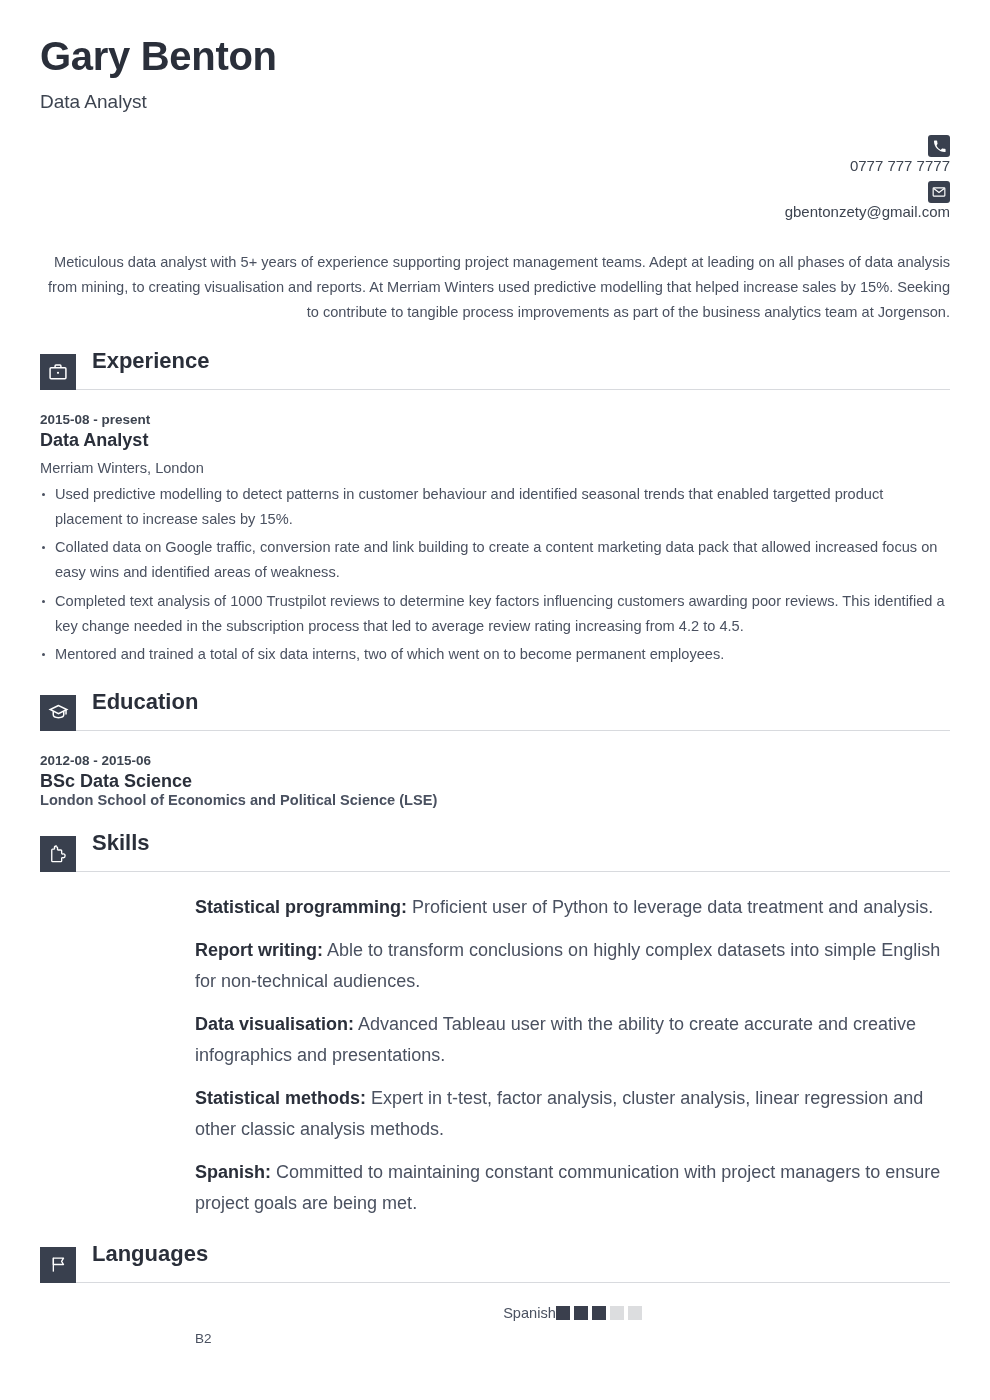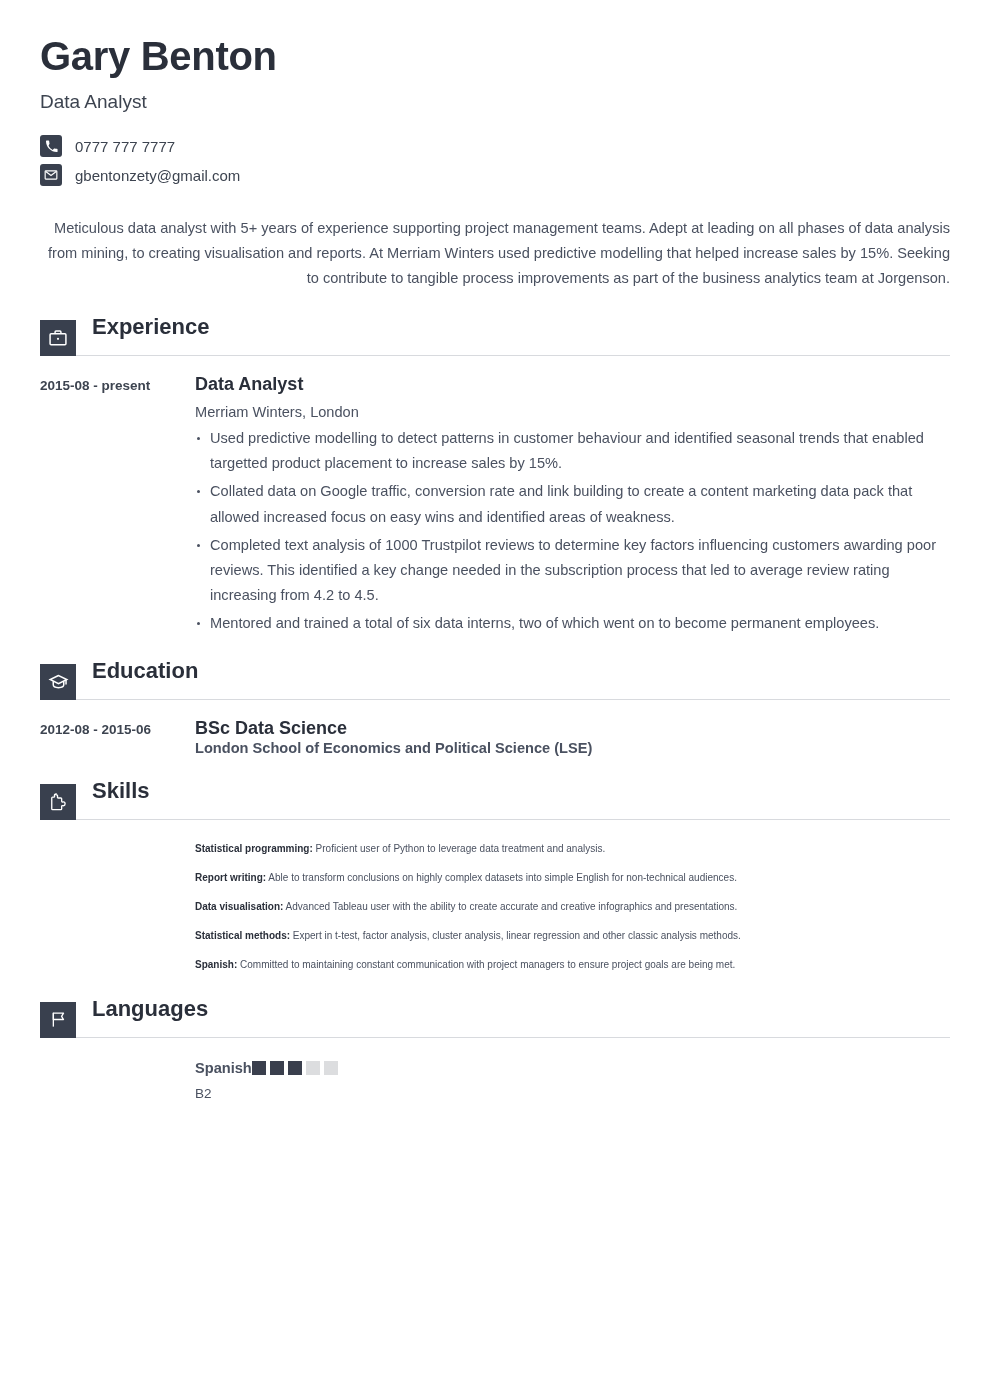--- a/index.html
+++ b/index.html
@@ -32,22 +32,23 @@
   .job-title {
     font-size: 19px;
     color: #3d4450;
     margin-top: 13px;
     font-weight: normal;
   }
 
   .contacts { margin-top: 22px; }
   .contact-row {
     display: flex;
-    align-items: center;
+    align-items: flex-end;
     margin-bottom: 7px;
+    flex-direction: column;
   }
   .contact-icon {
     width: 22px;
     height: 22px;
     border-radius: 3px;
     background: #39404e;
     display: flex;
     align-items: center;
     justify-content: center;
     flex: none;
@@ -99,20 +100,21 @@
     right: 0;
     bottom: 0;
     height: 1px;
     background: #d8dade;
   }
 
   
   .entry {
     display: flex;
     margin-top: 18px;
+    flex-direction: column;
   }
   .entry-date {
     width: 155px;
     flex: none;
     font-size: 13.5px;
     font-weight: bold;
     color: #3d4450;
     padding-top: 3px;
     line-height: 1.4;
   }
@@ -157,41 +159,40 @@
     background: #4a5160;
     border-radius: 50%;
   }
 
   
   .skills-wrap {
     margin-left: 155px;
     margin-top: 20px;
   }
   .skill-item {
-    font-size: 10px;
+    font-size: 18px;
     line-height: 1.72;
     color: #4a5160;
     margin-bottom: 12px;
   }
   .skill-item:last-child { margin-bottom: 0; }
   .skill-label {
     font-weight: bold;
     color: #2a2f3a;
   }
 
   
   .lang-wrap {
     margin-left: 155px;
     margin-top: 22px;
   }
   .lang-row {
     display: flex;
     align-items: center;
-    justify-content: flex-start;
-    font-weight: bold;
+    justify-content: center;
   }
   .lang-name {
     font-size: 14.6px;
     color: #4a5160;
   }
   .lang-dots { display: flex; gap: 4px; }
   .lang-dot {
     width: 14px;
     height: 14px;
     background: #dcdddf;

